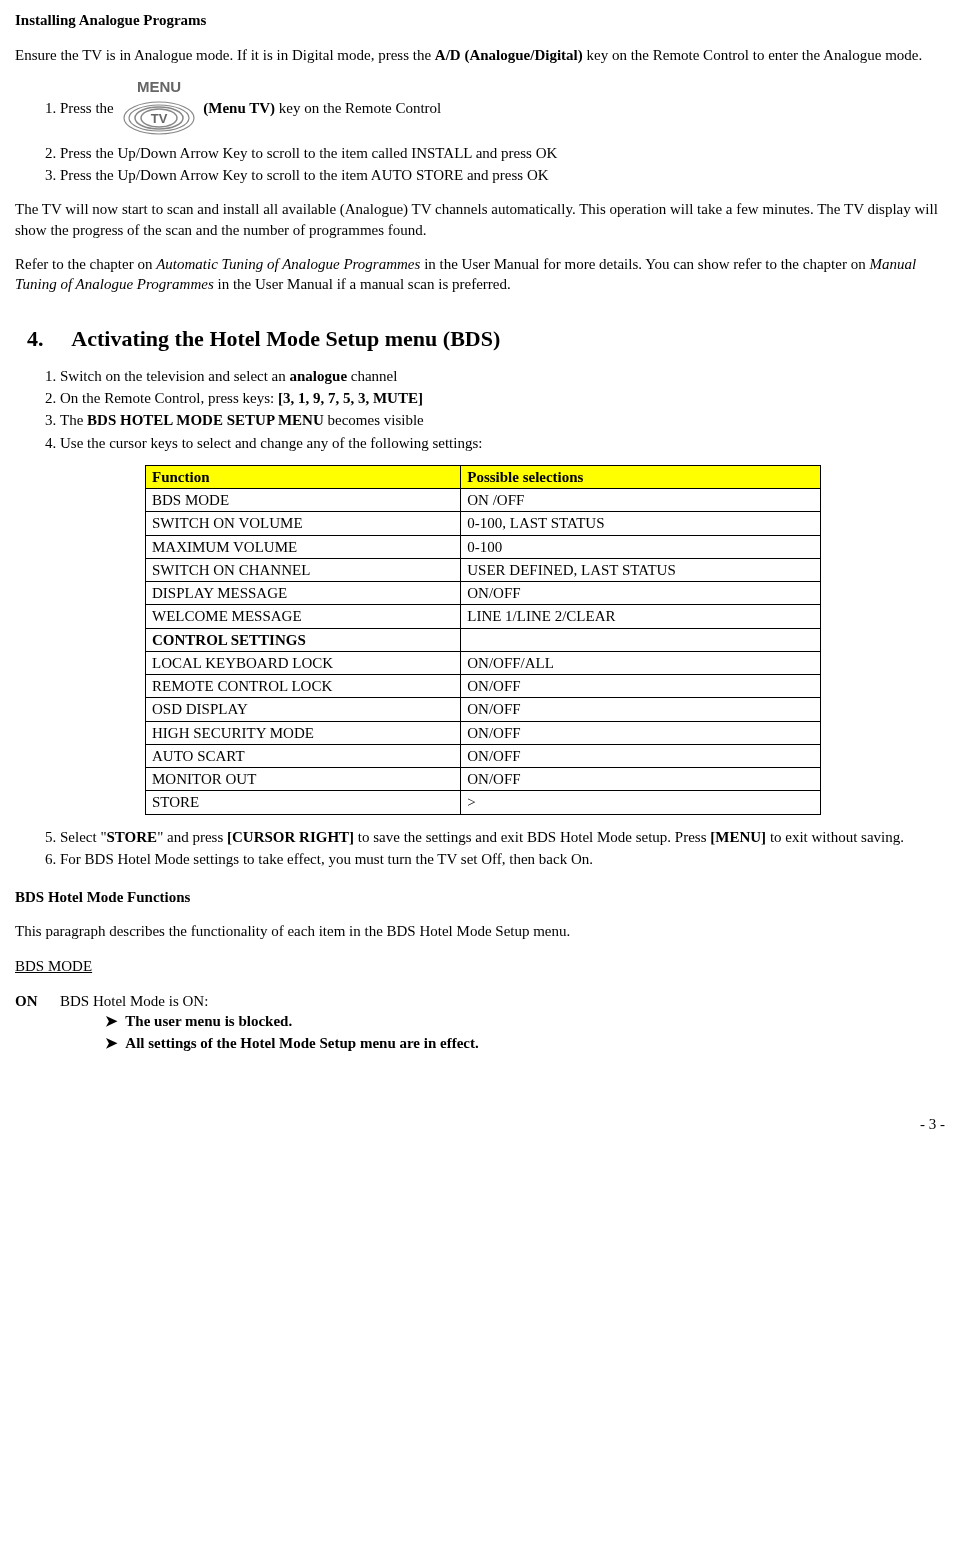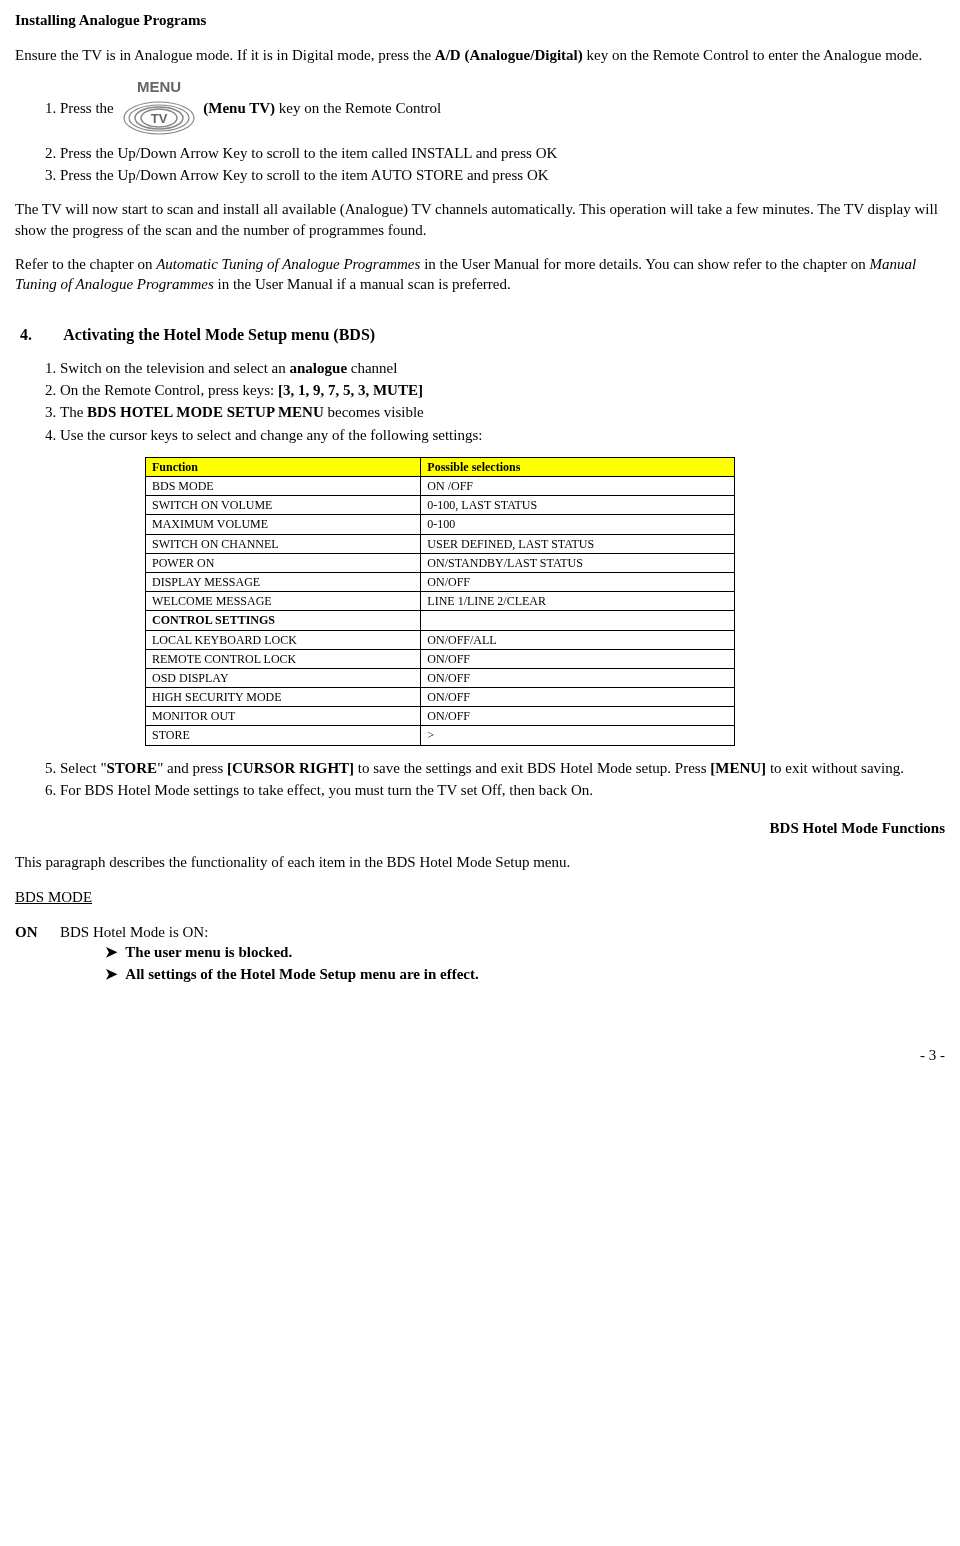--- a/index.html
+++ b/index.html
@@ -30,46 +30,45 @@
       padding-left: 20px;
     }
     .button-svg {
       display: inline-block;
       vertical-align: middle;
       position: relative;
     }
     table.settings {
       border-collapse: collapse;
       margin: 5px 0 12px 130px;
-      width: 590px;
-      font-size: 12px;
+      width: 676px;
+      font-size: 15px;
     }
     table.settings td, table.settings th {
       border: 1px solid #000;
       padding: 1px 6px;
       text-align: left;
       font-weight: normal;
     }
     table.settings tr.header-row td {
       background: #ffff00;
       font-weight: bold;
     }
     .section-heading-line {
-      font-size: 16px;
-      font-weight: bold;
-      margin: 30px 0 12px 5px;
+      font-size: 22px;
+      font-weight: bold;
+      margin: 30px 0 12px 12px;
     }
     .section-heading-line .num {
       display: inline-block;
       width: 40px;
     }
     .sub-heading {
       font-weight: bold;
       margin-top: 18px;
-      text-align: right;
     }
     .underline {
       text-decoration: underline;
     }
     .bds-mode-desc {
       margin-top: 15px;
     }
     .bds-mode-desc .label-col {
       display: inline-block;
       width: 45px;
@@ -165,24 +164,20 @@
       </tr>
       <tr>
         <td>MAXIMUM VOLUME</td>
         <td>0-100</td>
       </tr>
       <tr>
         <td>SWITCH ON CHANNEL</td>
         <td>USER DEFINED, LAST STATUS</td>
       </tr>
       <tr>
-        <td>POWER ON</td>
-        <td>ON/STANDBY/LAST STATUS</td>
-      </tr>
-      <tr>
         <td>DISPLAY MESSAGE</td>
         <td>ON/OFF</td>
       </tr>
       <tr>
         <td>WELCOME MESSAGE</td>
         <td>LINE 1/LINE 2/CLEAR</td>
       </tr>
       <tr>
         <td style="font-weight: bold;">CONTROL SETTINGS</td>
         <td></td>
@@ -194,20 +189,24 @@
       <tr>
         <td>REMOTE CONTROL LOCK</td>
         <td>ON/OFF</td>
       </tr>
       <tr>
         <td>OSD DISPLAY</td>
         <td>ON/OFF</td>
       </tr>
       <tr>
         <td>HIGH SECURITY MODE</td>
+        <td>ON/OFF</td>
+      </tr>
+      <tr>
+        <td>AUTO SCART</td>
         <td>ON/OFF</td>
       </tr>
       <tr>
         <td>MONITOR OUT</td>
         <td>ON/OFF</td>
       </tr>
       <tr>
         <td>STORE</td>
         <td>&gt;</td>
       </tr>

